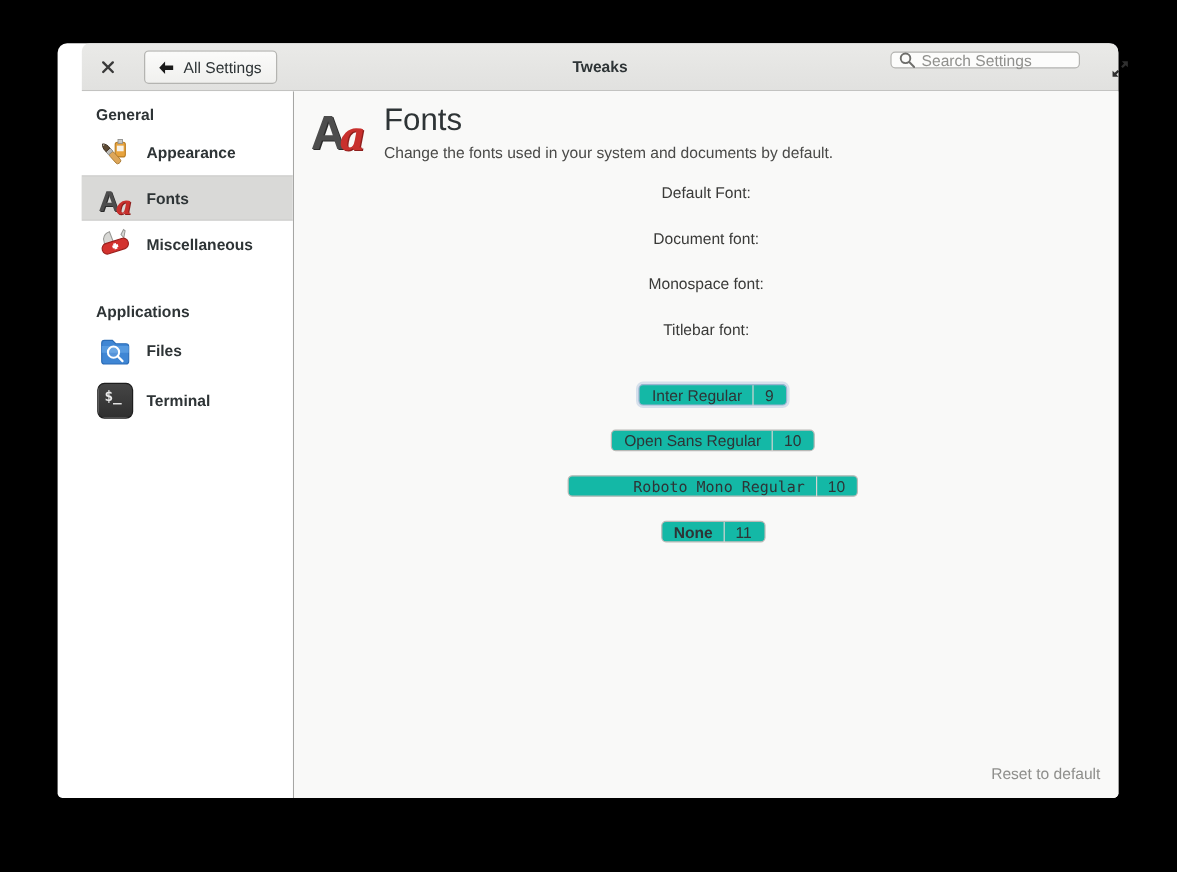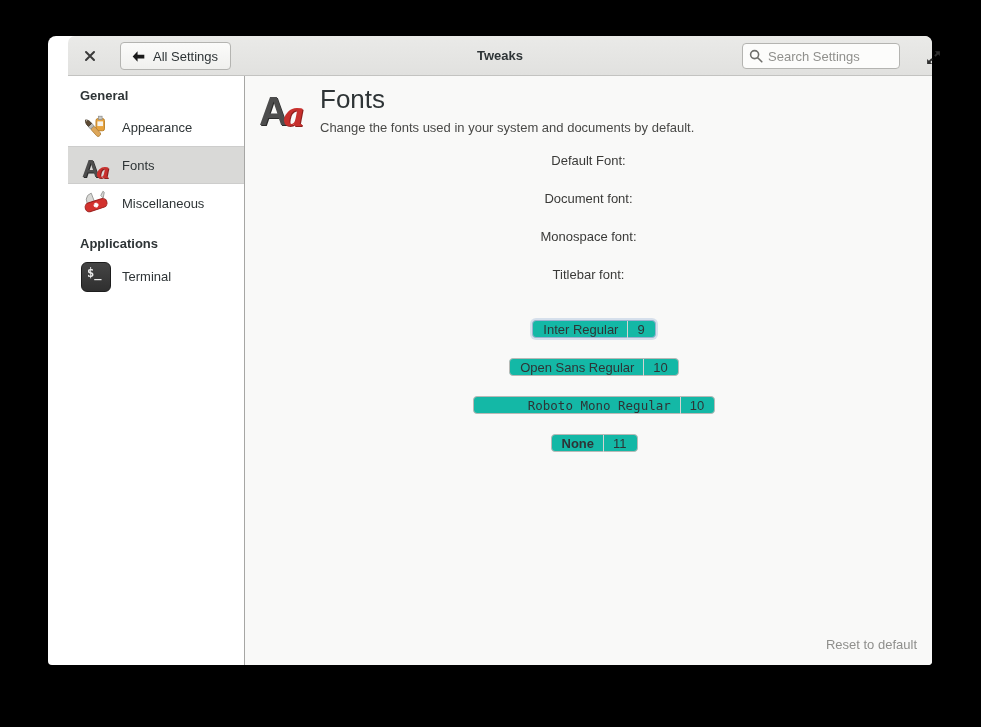--- a/index.html
+++ b/index.html
@@ -40,21 +40,21 @@
     display:flex; align-items:center; gap:7px;
     background:linear-gradient(#fbfbfa,#f0f0ee);
     border:1px solid #b4b4b1; border-radius:4px;
     padding:0 12px 0 10px;
     font-size:13px; color:#2e3436;
   }
   .win-title {
     margin:0 auto; font-size:13px; font-weight:bold; color:#2e3436;
   }
   .search-entry {
-    position:absolute; left:674px; top:7px; width:158px; height:26px;
+    position:absolute; left:674px; top:7px; width:158px; height:14px;
     background:#fcfcfb; border:1px solid #b4b4b1; border-radius:4px;
     display:flex; align-items:center; padding:0 6px; gap:5px;
   }
   .search-entry input {
     border:none; outline:none; background:transparent; width:100%;
     font-size:13px; color:#2e3436; font-family:"Liberation Sans",sans-serif;
   }
   .search-entry input::placeholder { color:#90908d; }
   .expand-btn {
     position:absolute; left:854px; top:10px; width:22px; height:22px;
@@ -65,31 +65,31 @@
   .body { flex:1; display:flex; min-height:0; }
   .sidebar {
     width:177px; flex:0 0 177px; background:#fff;
     border-right:1px solid #a6a6a4; padding-top:6px;
     border-radius:0 0 0 4px;
   }
   .side-header {
     font-size:13px; font-weight:bold; color:#2e3436;
     padding:6px 12px 5px 12px;
   }
-  .side-header.second { margin-top:8px; }
+  .side-header.second { margin-top:24px; }
   .side-item {
     height:38px; display:flex; align-items:center; gap:6px;
     padding-left:12px; cursor:default;
   }
   .side-item.app { height:41px; }
   .side-item.selected {
     background:#d9d9d7;
     box-shadow:inset 0 1px 0 rgba(0,0,0,.05), inset 0 -1px 0 rgba(0,0,0,.05);
   }
-  .side-item .label { font-size:13px; color:#2e3436; margin-left:4px; }
+  .side-item .label { font-size:13px; color:#2e3436; margin-left:4px;font-weight:bold; }
   .icon32 { width:32px; height:32px; display:flex; align-items:center; justify-content:center; }
 
   
   .aa-icon { display:flex; align-items:flex-end; justify-content:center; line-height:1; }
   .aa-icon .gA {
     font-family:"Liberation Sans",sans-serif; font-weight:bold;
     color:#4d4d4d; text-shadow:1px 1px 0 #2b2b2b;
   }
   .aa-icon .ga {
     font-family:"DejaVu Serif",serif; font-style:italic; font-weight:bold;
@@ -239,20 +239,31 @@
               <rect x="14.7" y="15.7" width="2.6" height="5.2" fill="#fff"></rect>
               <rect x="13.4" y="17" width="5.2" height="2.6" fill="#fff"></rect>
             </g>
           </svg>
         </span>
         <span class="label">Miscellaneous</span>
       </div>
 
       <div class="side-header second">Applications</div>
 
+      <div class="side-item app">
+        <span class="icon32">
+          <svg width="30" height="30" viewBox="0 0 32 32">
+            <path d="M4 8.5 a2.5 2.5 0 0 1 2.5-2.5 h7 l3 3 h9 a2.5 2.5 0 0 1 2.5 2.5 v13 a2.5 2.5 0 0 1-2.5 2.5 h-19 a2.5 2.5 0 0 1-2.5-2.5 Z" fill="#3f86d4" stroke="#2a6bb5" stroke-width="1"></path>
+            <path d="M4 11 h24 v6 h-24 Z" fill="#5a9de2" opacity=".85"></path>
+            <circle cx="14.5" cy="16.5" r="5" fill="rgba(255,255,255,.12)" stroke="#fff" stroke-width="1.8"></circle>
+            <line x1="18.2" y1="20.2" x2="22.5" y2="24.5" stroke="#fff" stroke-width="2" stroke-linecap="round"></line>
+          </svg>
+        </span>
+        <span class="label">Files</span>
+      </div>
 
       <div class="side-item app">
         <span class="icon32">
           <span class="term-box">$_</span>
         </span>
         <span class="label">Terminal</span>
       </div>
     </div>
 
     <div class="main">

